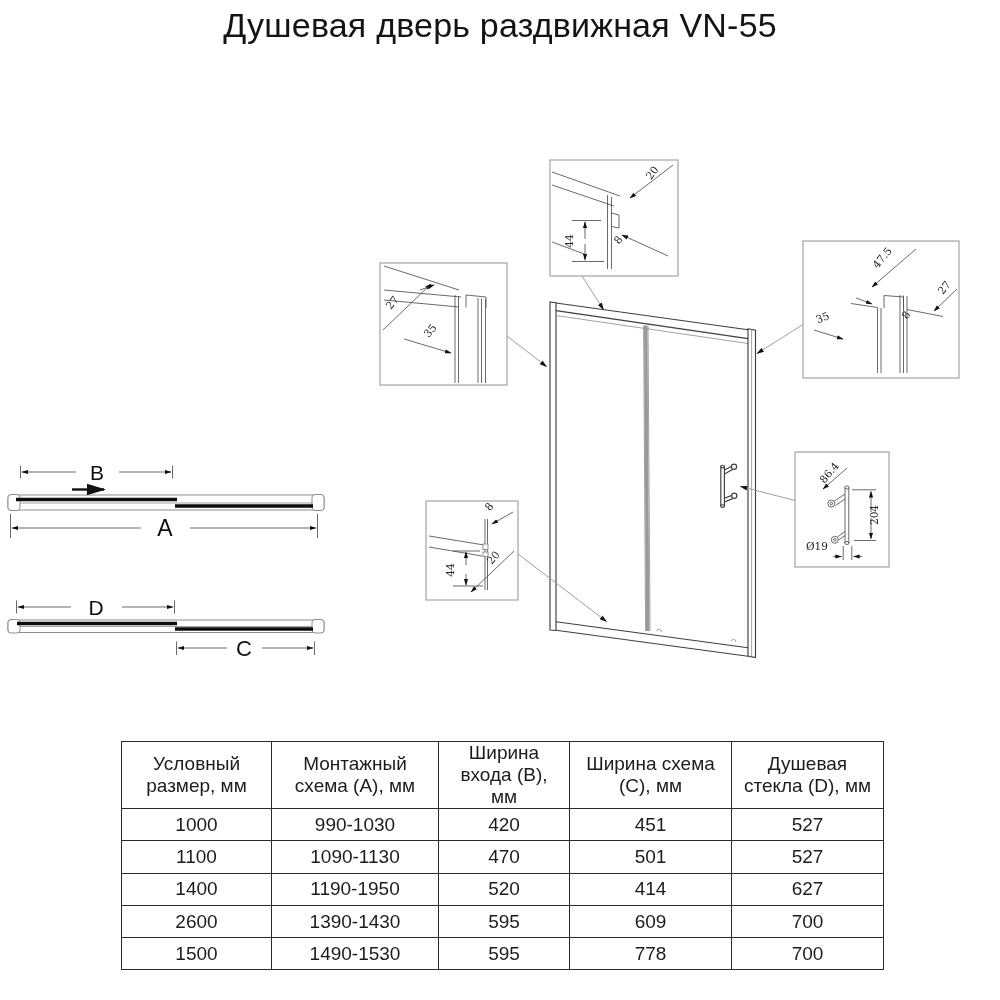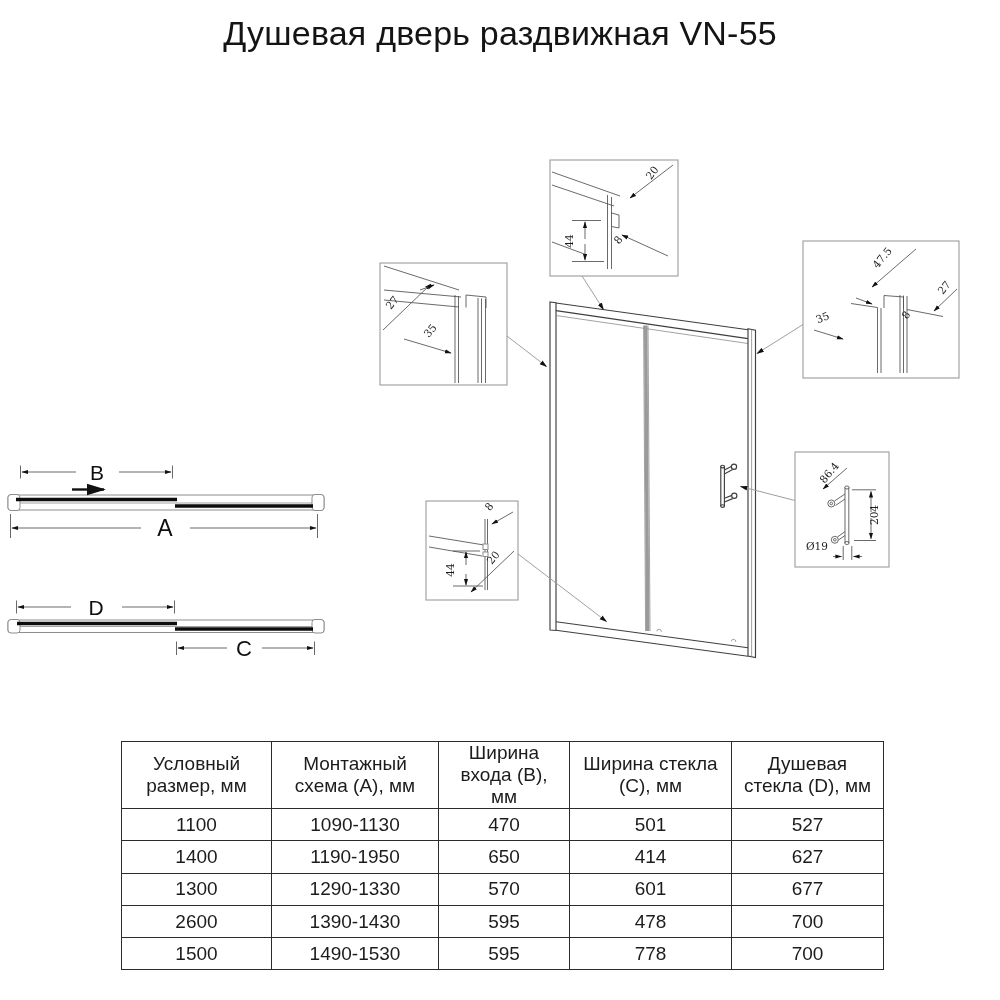--- a/index.html
+++ b/index.html
@@ -1,21 +1,21 @@
 <!DOCTYPE html>
 <html><head>
 <meta charset="utf-8">
 <style>
   html,body{margin:0;padding:0;}
   body{
     width:1000px;height:1000px;background:#ffffff;position:relative;
     font-family:"Liberation Sans",sans-serif;color:#161616;overflow:hidden;
   }
   .title{
-    position:absolute;top:12px;left:0;width:1000px;text-align:center;
+    position:absolute;top:4px;left:0;width:1000px;text-align:center;
     font-size:34px;line-height:43px;font-weight:500;color:#141414;letter-spacing:.2px;
   }
   svg.drawing{position:absolute;left:0;top:128px;width:1000px;height:618px;}
   
   .ln-door{stroke:#3f3f3f;stroke-width:1.15;fill:none}
   .ln-fill{stroke:#3f3f3f;stroke-width:1.15;fill:#ffffff}
   .ln-thin{stroke:#8a8a8a;stroke-width:.8;fill:none}
   .ln-dim{stroke:#4f4f4f;stroke-width:.85;fill:none}
   .ln-ldr{stroke:#9a9a9a;stroke-width:.95;fill:none}
   .ln-thick{stroke:#0d0d0d;stroke-width:3.4;fill:none}
@@ -221,51 +221,51 @@
         <col style="width:167px">
         <col style="width:131px">
         <col style="width:162px">
         <col style="width:152px">
     </colgroup>
     <thead>
       <tr id="thead-row">
           <th>Условный размер, мм</th>
           <th>Монтажный схема (А), мм</th>
           <th>Ширина входа (В), мм</th>
-          <th>Ширина стекла (С), мм</th>
+          <th>Ширина схема (С), мм</th>
           <th>Душевая стекла (D), мм</th>
         </tr>
     </thead>
     <tbody id="tbody">
+        <tr>
+          <td>1000</td>
+          <td>990-1030</td>
+          <td>420</td>
+          <td>451</td>
+          <td>527</td>
+        </tr>
         <tr>
           <td>1100</td>
           <td>1090-1130</td>
           <td>470</td>
           <td>501</td>
           <td>527</td>
         </tr>
         <tr>
           <td>1400</td>
           <td>1190-1950</td>
-          <td>650</td>
+          <td>520</td>
           <td>414</td>
           <td>627</td>
-        </tr>
-        <tr>
-          <td>1300</td>
-          <td>1290-1330</td>
-          <td>570</td>
-          <td>601</td>
-          <td>677</td>
         </tr>
         <tr>
           <td>2600</td>
           <td>1390-1430</td>
           <td>595</td>
-          <td>478</td>
+          <td>609</td>
           <td>700</td>
         </tr>
         <tr>
           <td>1500</td>
           <td>1490-1530</td>
           <td>595</td>
           <td>778</td>
           <td>700</td>
         </tr>
       </tbody>

